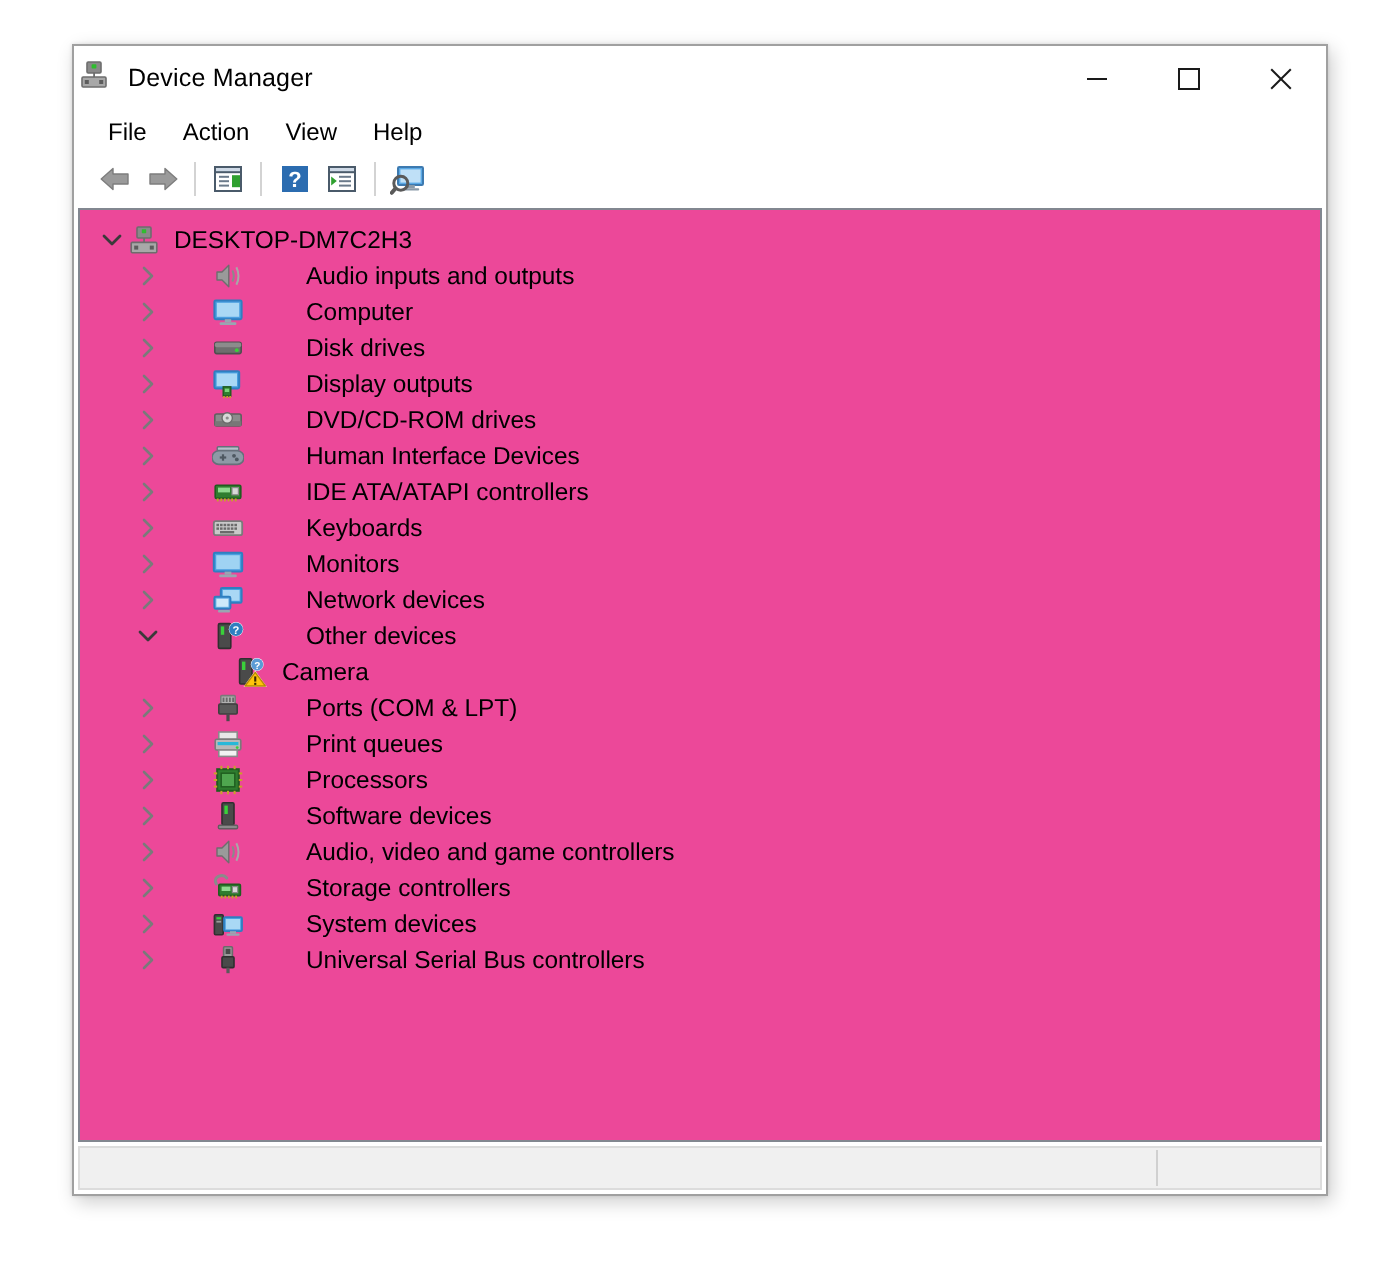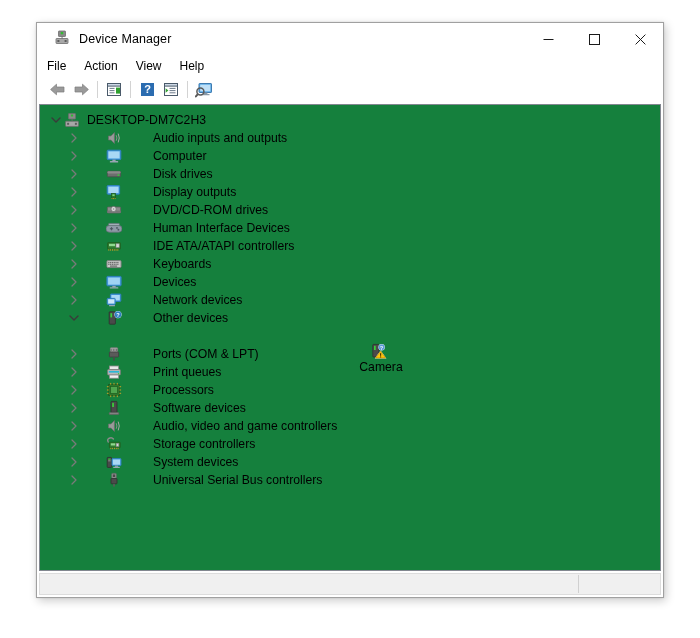--- a/index.html
+++ b/index.html
@@ -22,37 +22,37 @@
     display: flex; flex-direction: column;
   }
 
   
   #titlebar {
     height: 32px; flex: 0 0 32px;
     background: #ffffff;
     display: flex; align-items: center;
     position: relative;
   }
-  #title-left { display: flex; align-items: center; padding-left: 17px; }
+  #title-left { display: flex; align-items: center; padding-left: 2px; }
   .title-text {
     font-size: 12.5px; color: #000000; margin-left: 9px;
     letter-spacing: .1px;
   }
   #win-buttons { position: absolute; right: 0; top: 0; height: 32px; display: flex; }
   .win-btn {
     width: 46px; height: 32px;
     display: flex; align-items: center; justify-content: center;
     background: transparent; border: 0; cursor: default;
   }
 
   
   #menubar {
     height: 22px; flex: 0 0 22px;
     display: flex; align-items: center;
-    padding-left: 1px; background: #ffffff;
+    padding-left: 8px; background: #ffffff;
   }
   .menu-item {
     font-size: 12px; color: #000000;
     padding: 2px 9px; cursor: default; line-height: 15px;
   }
 
   
   #toolbar {
     height: 26px; flex: 0 0 26px;
     display: flex; align-items: center;
@@ -64,21 +64,21 @@
     display: flex; align-items: center; justify-content: center;
     cursor: default;
   }
   .tb-sep { width: 1px; height: 17px; background: #d3d3d3; margin: 0 4px; }
 
   
   #treepane {
     flex: 1 1 auto;
     margin: 1px 2px 0 2px;
     border: 1px solid #828790;
-    background: #15803d;
+    background: #ec4899;
     position: relative;
     overflow: hidden;
   }
   #treeinner { padding: 6px 0 0 0; }
 
   .row {
     height: 18px; display: flex; align-items: center;
     cursor: default; white-space: nowrap;
   }
   .chev {
@@ -91,21 +91,21 @@
     margin-right: 5px; position: relative;
   }
   .ico svg { display: block; }
   .lbl {
     font-size: 12.2px; color: #000000; line-height: 16px;
     padding: 0 2px;
   }
 
   .depth0 { padding-left: 8px; }
   .depth1 { padding-left: 26px; gap: 24px; }
-  .depth2 { padding-left: 62px; flex-direction: column; }
+  .depth2 { padding-left: 62px; }
 
   
   #vscroll {
     position: absolute; right: 0; top: 0; bottom: 0; width: 0;
   }
 
   
   #statusbar {
     height: 22px; flex: 0 0 22px;
     margin: 2px 2px 2px 2px;
@@ -393,21 +393,21 @@
             </svg>
           </span>
           <span class="ico">
             <svg width="16" height="16" viewBox="0 0 16 16">
               <rect x="0.9" y="2.4" width="14.2" height="9.4" rx="0.7" fill="#4a9fe0" stroke="#2f7fc0" stroke-width="1"></rect>
               <rect x="2.1" y="3.6" width="11.8" height="7" fill="#9fd3f3"></rect>
               <rect x="6.3" y="11.8" width="3.4" height="1.5" fill="#98a6b2"></rect>
               <rect x="3.6" y="13.3" width="8.8" height="1.3" rx="0.6" fill="#98a6b2"></rect>
             </svg>
           </span>
-          <span class="lbl">Devices</span>
+          <span class="lbl">Monitors</span>
         </div>
         <div class="row depth1">
           <span class="chev">
             <svg width="8" height="10" viewBox="0 0 8 10">
               <path d="M2 1 L6 5 L2 9" fill="none" stroke="#7a7a7a" stroke-width="1.3" stroke-linecap="round" stroke-linejoin="round"></path>
             </svg>
           </span>
           <span class="ico">
             <svg width="16" height="16" viewBox="0 0 16 16">
               <rect x="4.4" y="2" width="10.4" height="7.4" rx="0.7" fill="#4a9fe0" stroke="#2f7fc0" stroke-width="1"></rect>

